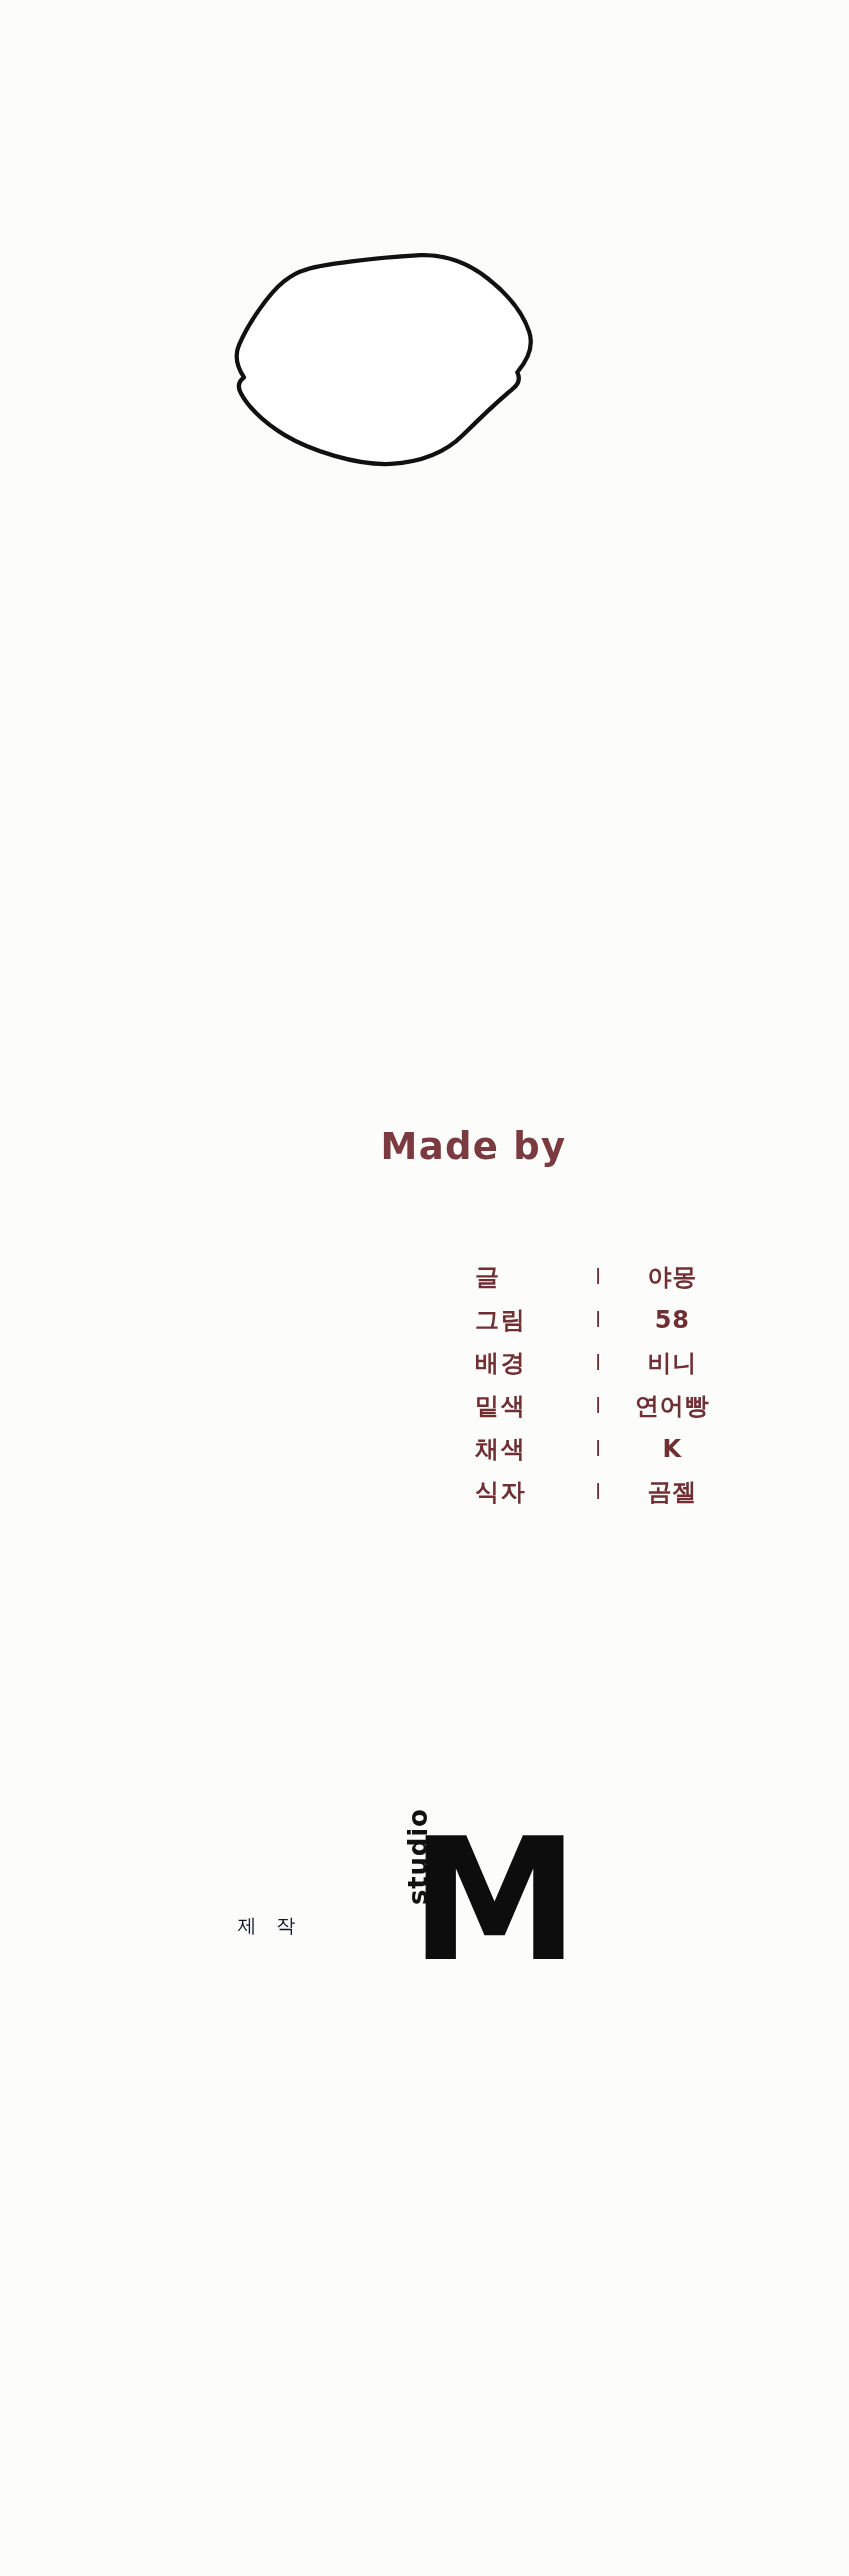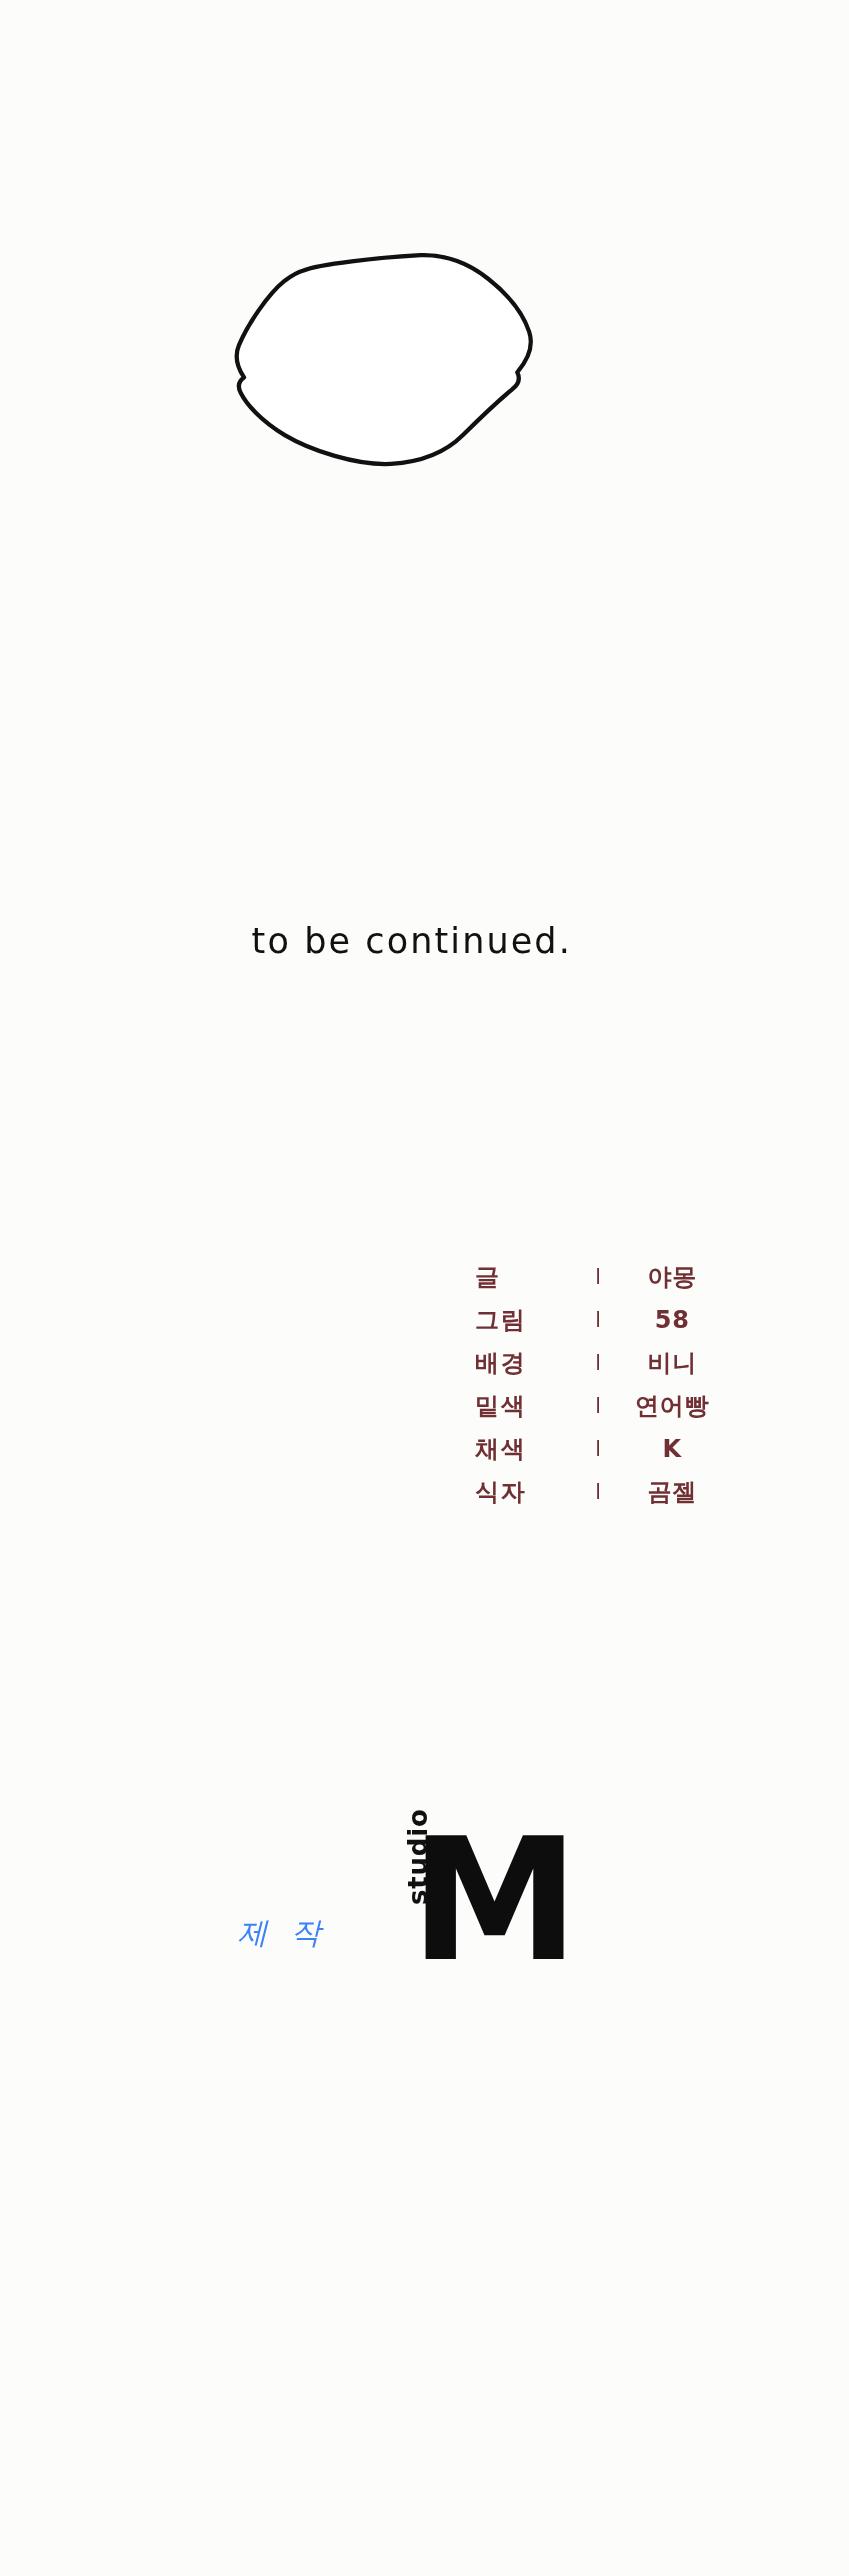--- a/index.html
+++ b/index.html
@@ -124,24 +124,23 @@
     left: 229px;
     top: 1830px;
     width: 382px;
     height: 195px;
   }
   .logo-prefix {
     position: absolute;
     left: 8.5px;
     top: 83px;
     font-family: "DejaVu Sans", sans-serif;
-    font-size: 30px;
-    color: #3b82f6;
+    font-size: 19px;
+    color: #0f172a;
     letter-spacing: 6.8px;
-    font-style: italic;
   }
   .logo-studio {
     position: absolute;
     left: 174px;
     top: 75px;
     transform: rotate(-90deg);
     transform-origin: left top;
     font-family: "DejaVu Sans", sans-serif;
     font-weight: bold;
     font-size: 26px;
@@ -165,22 +164,22 @@
 <body>
 
 <div class="page">
 
   <div class="bubble-wrap">
     <svg class="bubble-svg" width="543" height="425" viewBox="0 0 640 500">
       <path d="M162 118 C 180 110, 250 103, 300 100 C 330 99, 355 108, 380 128 C 404 147, 420 166, 428 190 C 434 208, 426 224, 414 238 C 418 246, 416 252, 408 258 C 396 268, 372 290, 350 312 C 330 332, 300 344, 265 346 C 225 348, 170 330, 140 312 C 112 295, 95 276, 88 262 C 84 254, 86 248, 92 244 C 84 232, 80 220, 86 206 C 96 182, 120 146, 140 130 C 148 124, 155 120, 162 118 Z" fill="#ffffff" stroke="#111111" stroke-width="5" stroke-linejoin="round" stroke-linecap="round"></path>
     </svg>
   </div>
 
-  <div class="tbc">to be continued.</div>
-
+
+  <div class="madeby">Made by</div>
 
   <div class="credits">
     <div class="credit-row">
       <span class="credit-role">글</span>
       <span class="credit-sep">l</span>
       <span class="credit-name">야몽</span>
     </div>
     <div class="credit-row">
       <span class="credit-role">그림</span>
       <span class="credit-sep">l</span>

